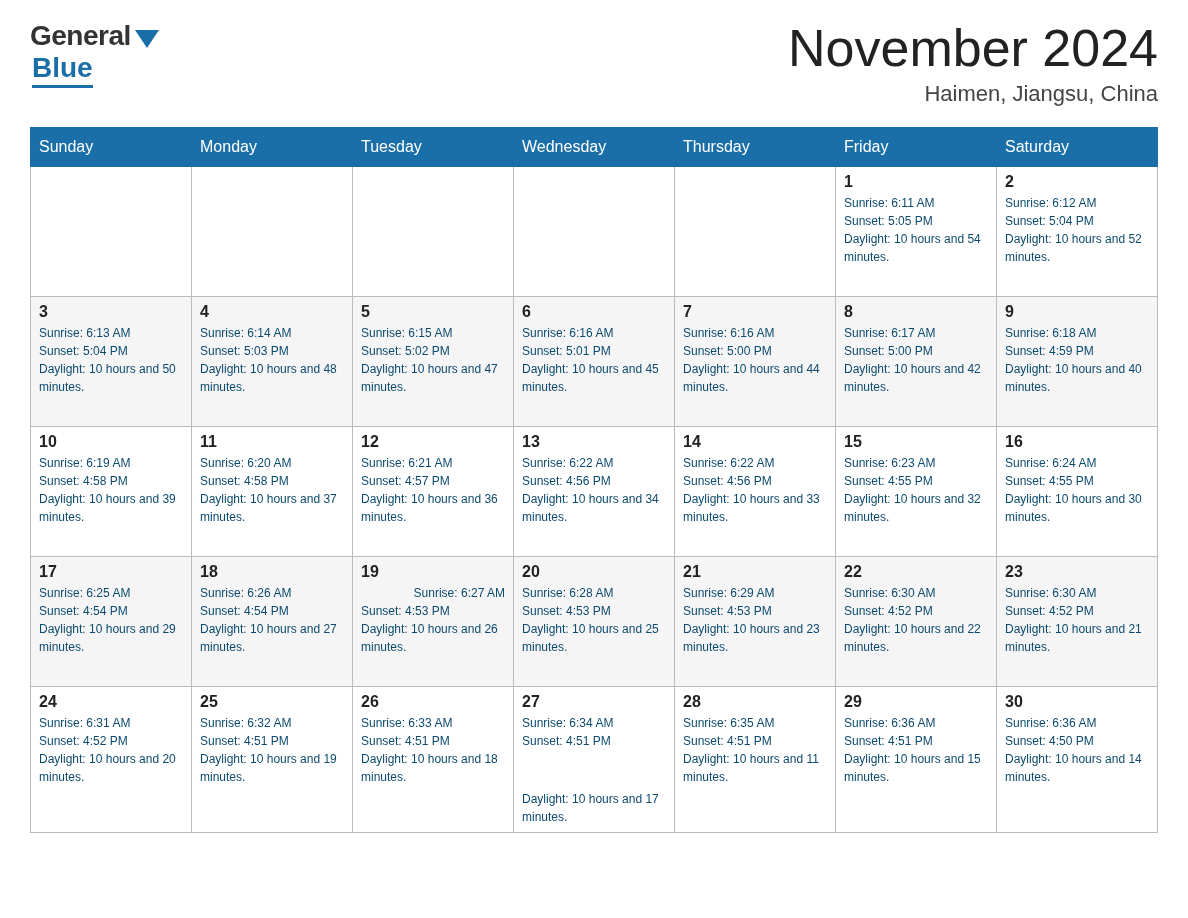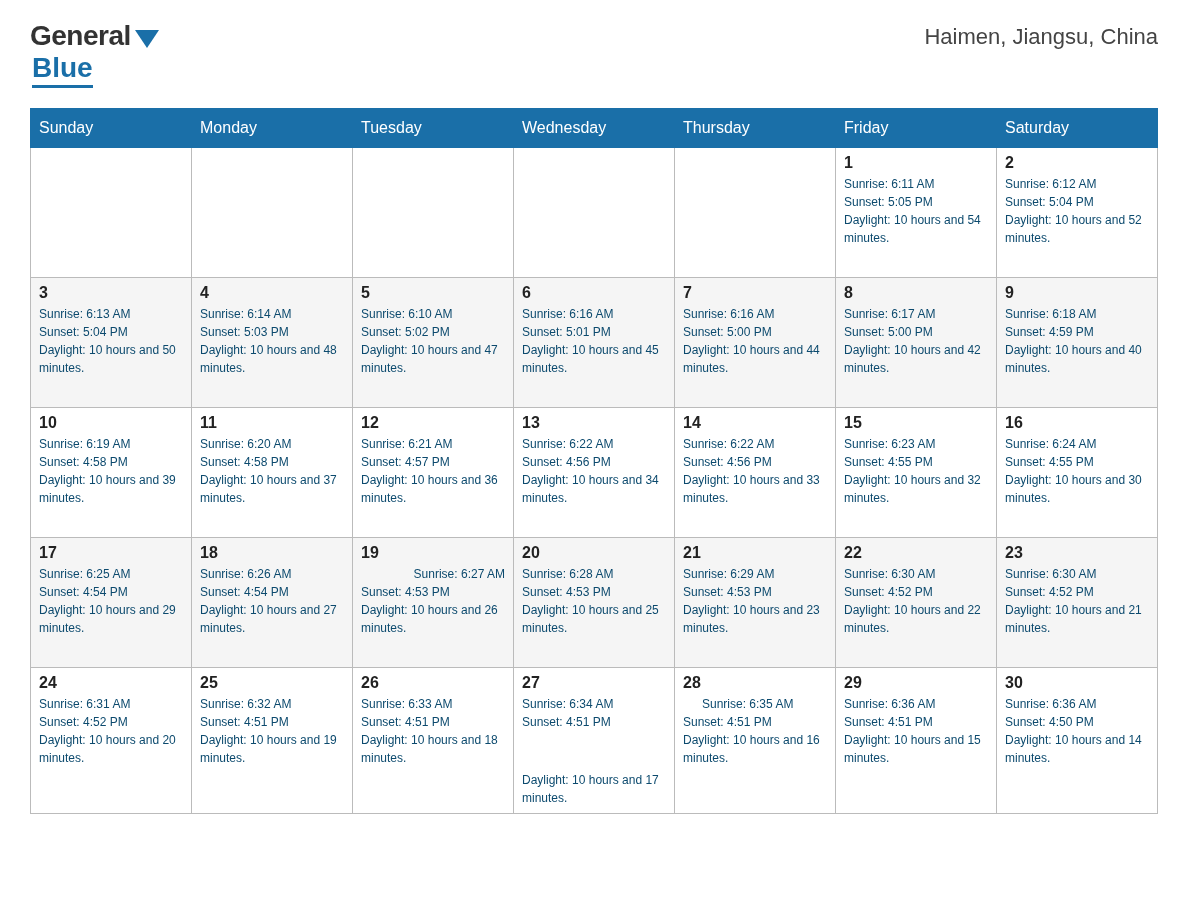--- a/index.html
+++ b/index.html
@@ -106,20 +106,21 @@
   <div class="logo">
     <div class="logo-top">
       <span class="logo-general">General</span>
       <div class="logo-arrow"></div>
     </div>
     <div style="display:flex; align-items:center; margin-left: 2px;">
       <span style="font-size:28px; font-weight:bold; color:#1a6fa8; border-bottom: 3px solid #1a6fa8; padding-bottom:1px;">Blue</span>
     </div>
   </div>
   <div class="title-area">
+    <div class="month-title">November 2024</div>
     <div class="location">Haimen, Jiangsu, China</div>
   </div>
 </div>
 
 <table class="calendar">
   <thead>
     <tr>
     <th>Sunday</th>
         <th>Monday</th>
         <th>Tuesday</th>
@@ -166,21 +167,21 @@
           <span class="day-number">4</span>
           <div class="day-info">
             <span style="display: block;">Sunrise: 6:14 AM</span>
             <span style="display: block;">Sunset: 5:03 PM</span>
             <span style="display: block;">Daylight: 10 hours and 48 minutes.</span>
           </div>
         </td>
         <td>
           <span class="day-number">5</span>
           <div class="day-info">
-            <span style="display: block;">Sunrise: 6:10 AM</span>
+            <span style="display: block;">Sunrise: 6:15 AM</span>
             <span style="display: block;">Sunset: 5:02 PM</span>
             <span style="display: block;">Daylight: 10 hours and 47 minutes.</span>
           </div>
         </td>
         <td>
           <span class="day-number">6</span>
           <div class="day-info">
             <span style="display: block;">Sunrise: 6:16 AM</span>
             <span style="display: block;">Sunset: 5:01 PM</span>
             <span style="display: block;">Daylight: 10 hours and 45 minutes.</span>
@@ -356,23 +357,23 @@
           <span class="day-number">27</span>
           <div class="day-info">
             <span style="display: block;">Sunrise: 6:34 AM</span>
             <span style="display: block;">Sunset: 4:51 PM</span>
             <span style="display: block; margin-top: 40px;">Daylight: 10 hours and 17 minutes.</span>
           </div>
         </td>
         <td>
           <span class="day-number">28</span>
           <div class="day-info">
-            <span style="display: block; margin-left: 19px;">Sunrise: 6:35 AM</span>
-            <span style="display: block;">Sunset: 4:51 PM</span>
-            <span style="display: block;">Daylight: 10 hours and 16 minutes.</span>
+            <span style="display: block;">Sunrise: 6:35 AM</span>
+            <span style="display: block;">Sunset: 4:51 PM</span>
+            <span style="display: block;">Daylight: 10 hours and 11 minutes.</span>
           </div>
         </td>
         <td>
           <span class="day-number">29</span>
           <div class="day-info">
             <span style="display: block;">Sunrise: 6:36 AM</span>
             <span style="display: block;">Sunset: 4:51 PM</span>
             <span style="display: block;">Daylight: 10 hours and 15 minutes.</span>
           </div>
         </td>

